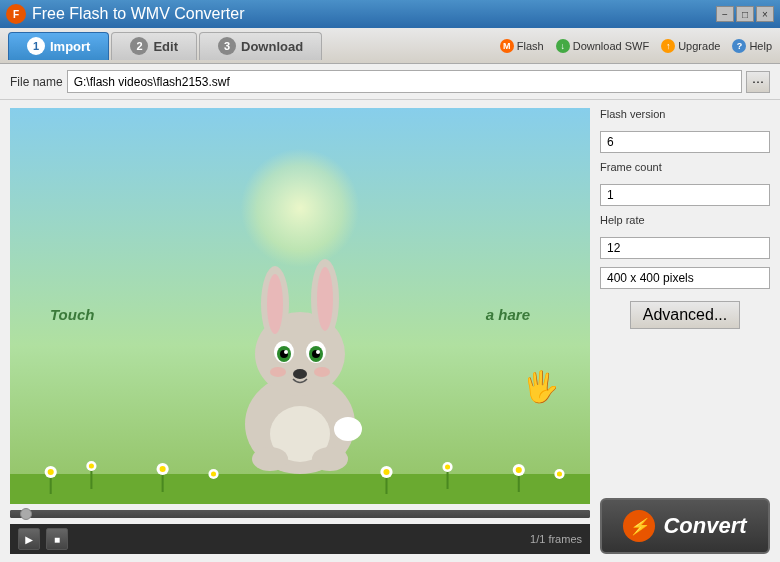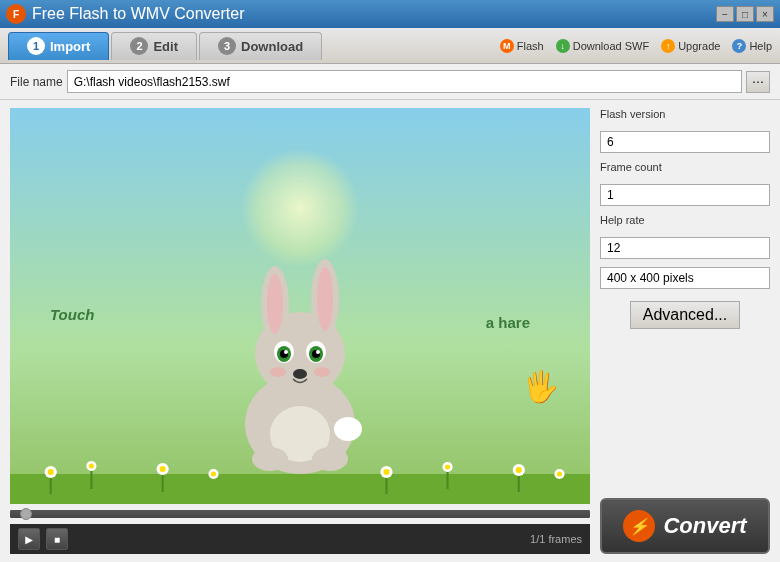--- a/index.html
+++ b/index.html
@@ -227,21 +227,21 @@
       font-weight: bold;
       font-style: italic;
     }
     .text-hare {
       position: absolute;
       right: 60px;
       top: 50%;
       color: #3a7a3a;
       font-size: 15px;
       font-weight: bold;
-      margin-top: 8px;
+      font-style: italic;
     }
     
     .hand-icon {
       position: absolute;
       right: 30px;
       bottom: 100px;
       font-size: 30px;
     }
 
     

